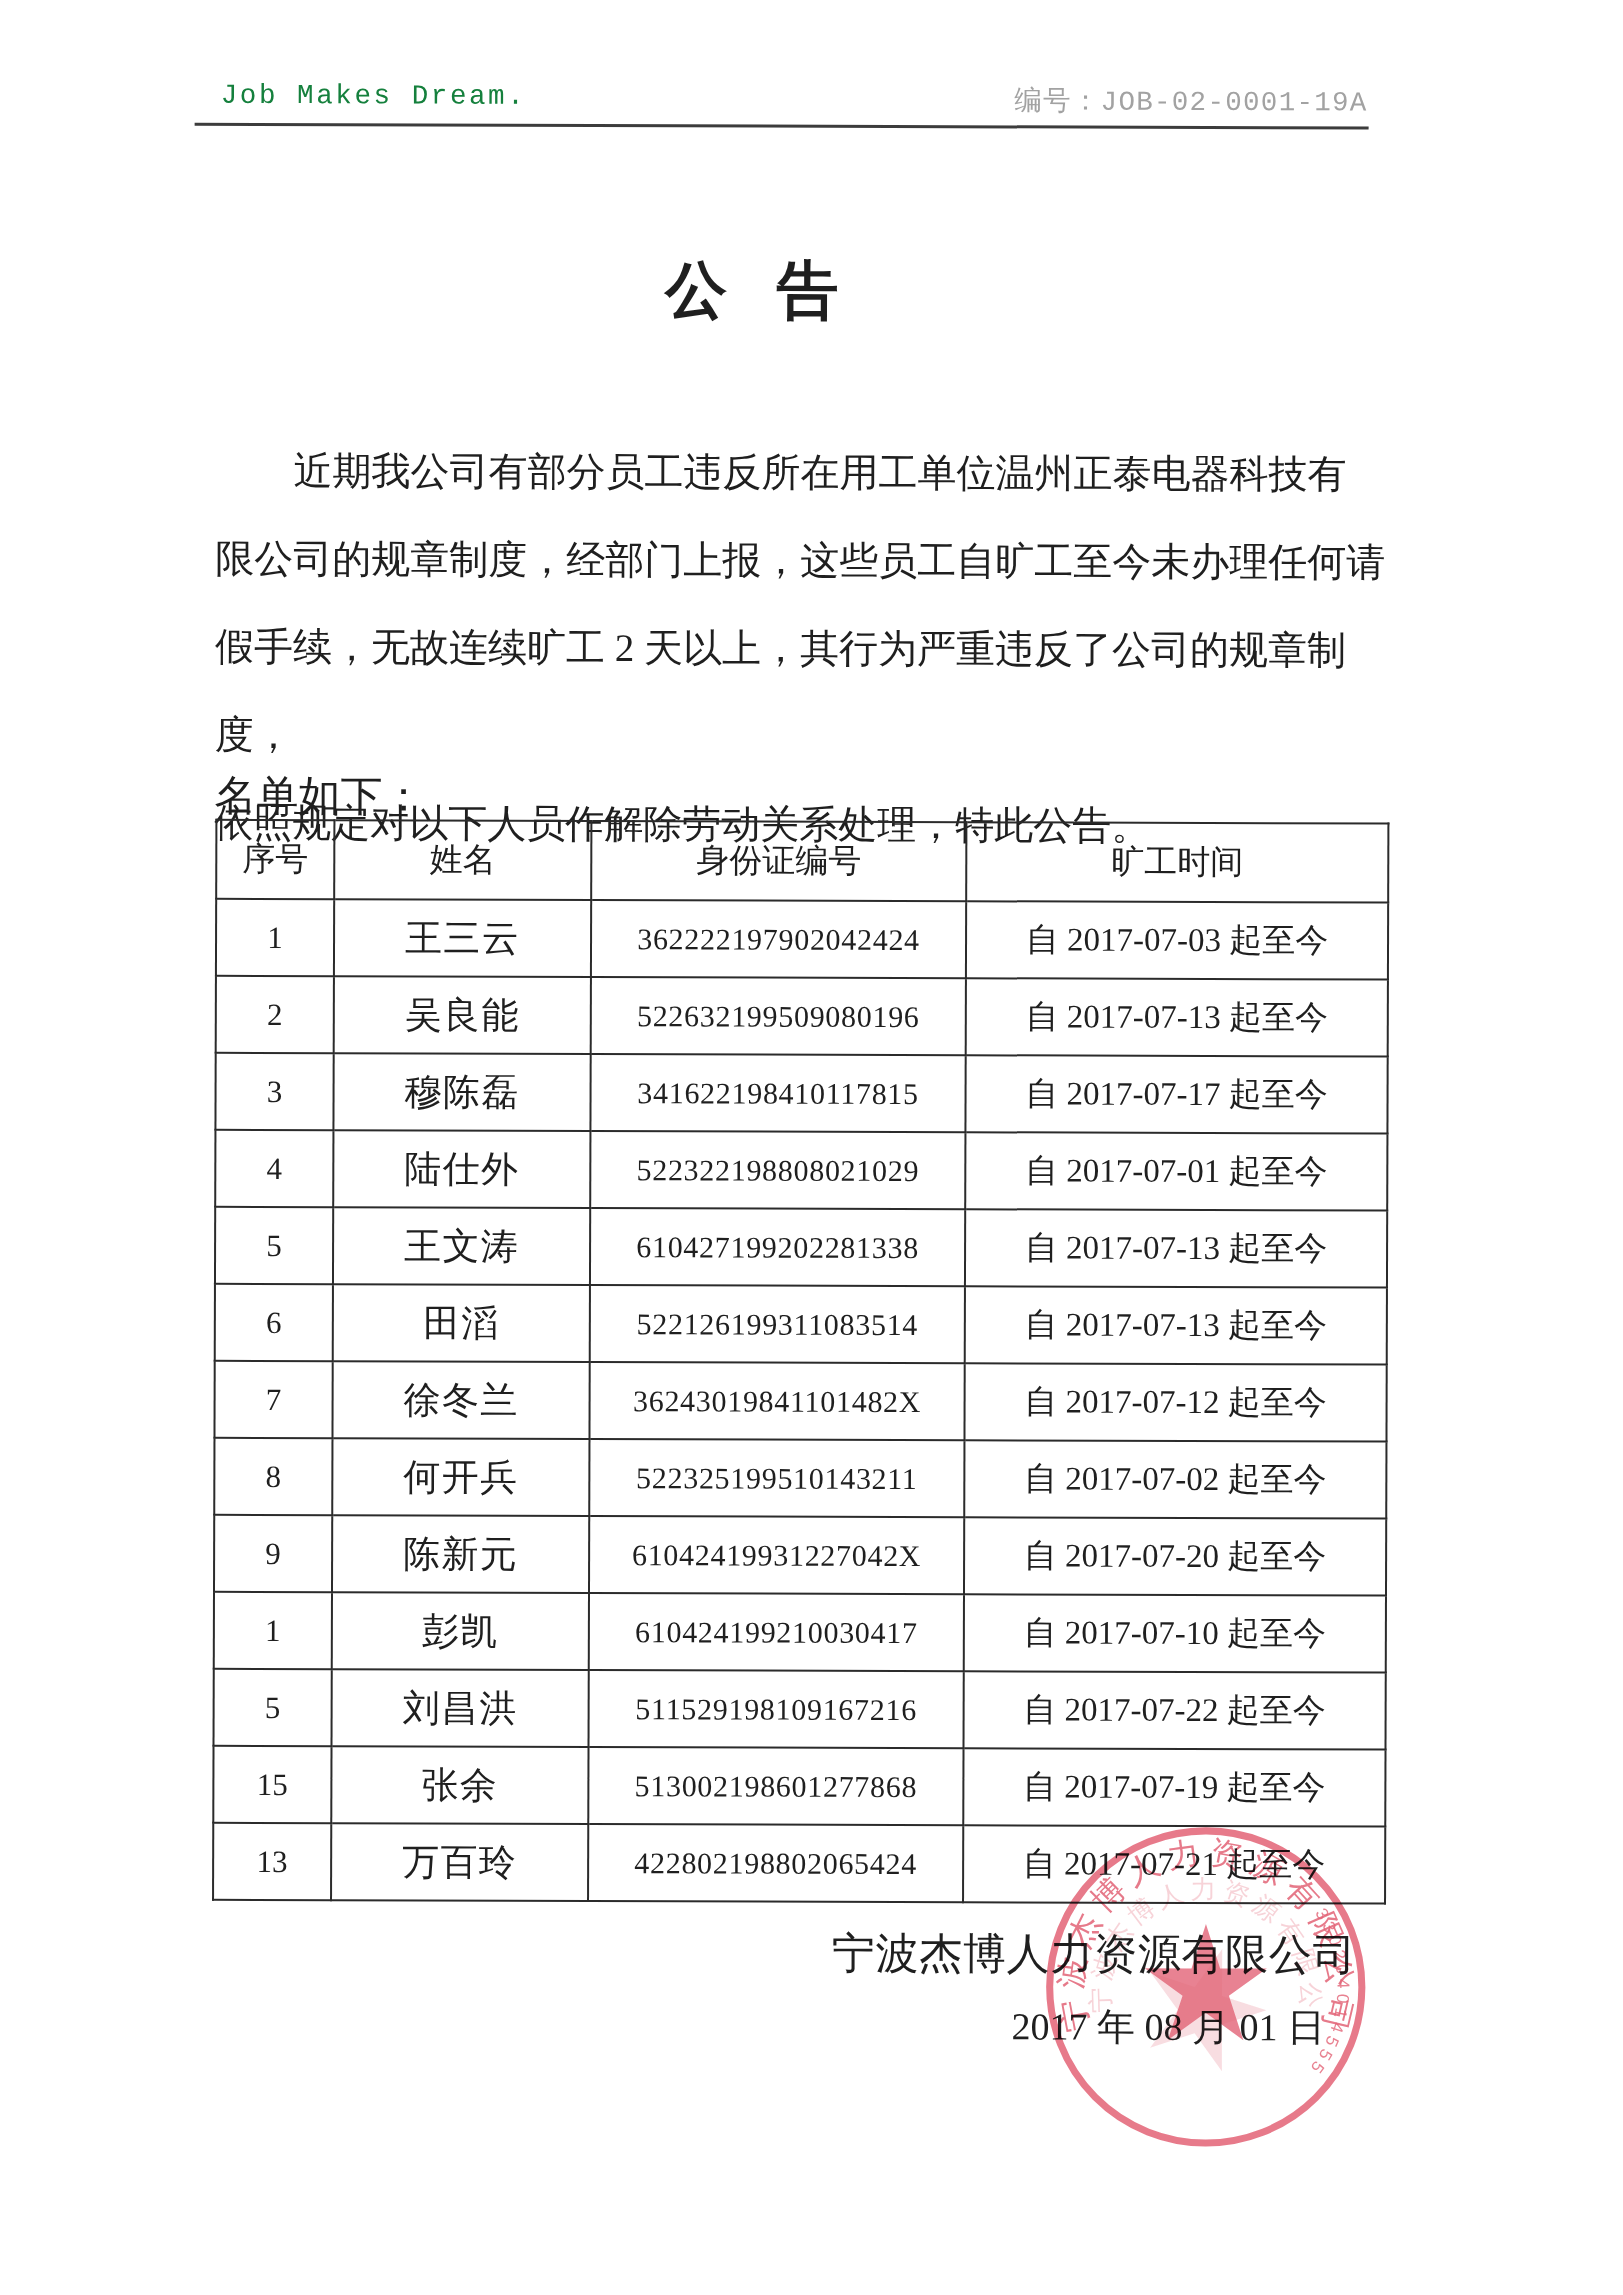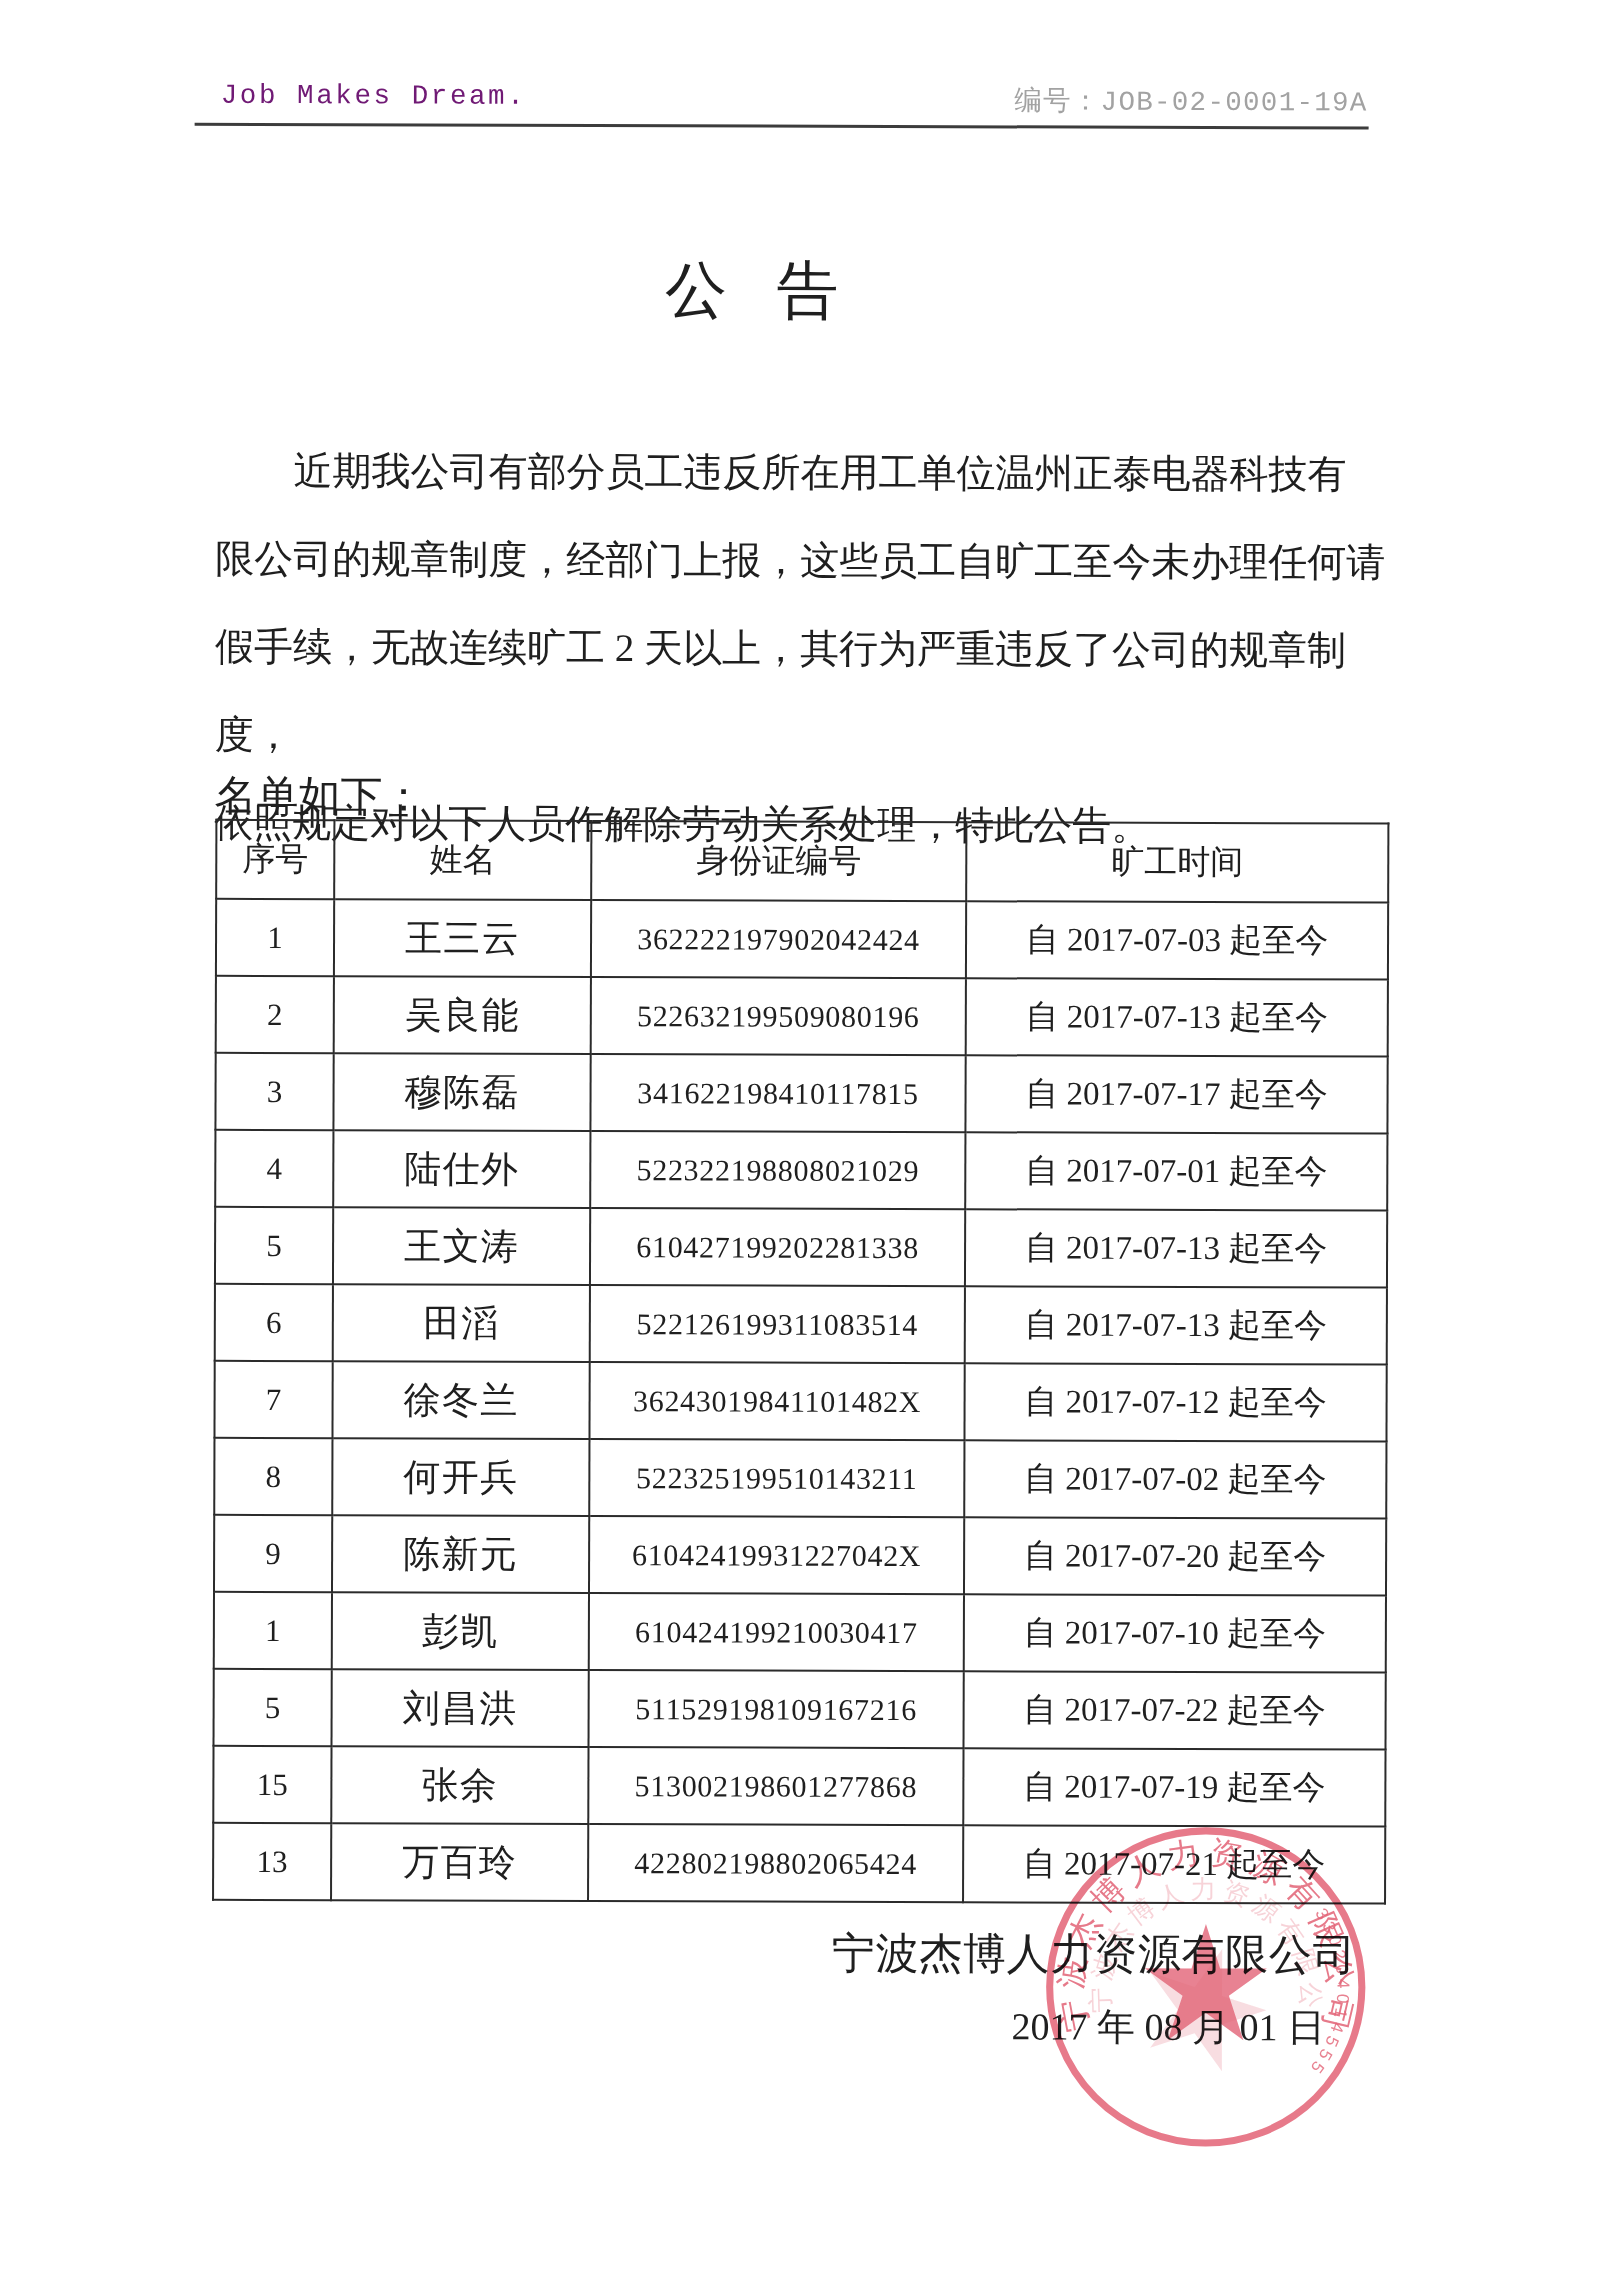--- a/index.html
+++ b/index.html
@@ -13,35 +13,35 @@
   }
   #sheet{
     position:absolute;inset:0;
     transform:rotate(0.18deg);
     transform-origin:262px 0;
   }
   
   .hdr-slogan{
     position:absolute;left:221px;top:80px;
     font-family:"Liberation Mono","DejaVu Sans Mono",monospace;
-    font-size:27.5px;letter-spacing:2.6px;color:#701a75;
+    font-size:27.5px;letter-spacing:2.6px;color:#15803d;
   }
   .hdr-docno{
     position:absolute;right:255px;top:80px;
     font-family:"Liberation Mono","DejaVu Sans Mono",monospace;
     font-size:27.5px;letter-spacing:1.3px;color:#a2a2a2;
   }
   .hdr-rule{
     position:absolute;left:195px;top:123px;width:1174px;height:3.3px;
     background:#3c3c3c;
   }
   
   .doc-title{
     position:absolute;left:666px;top:247px;
-    font-size:62px;font-weight:normal;letter-spacing:17px;
+    font-size:62px;font-weight:bold;letter-spacing:17px;
     white-space:nowrap;
   }
   
   .notice-par{
     position:absolute;left:217px;top:427px;width:1185px;
     font-size:39px;line-height:88px;
     text-indent:2em;
     white-space:pre-line;
     text-align:left;
   }

